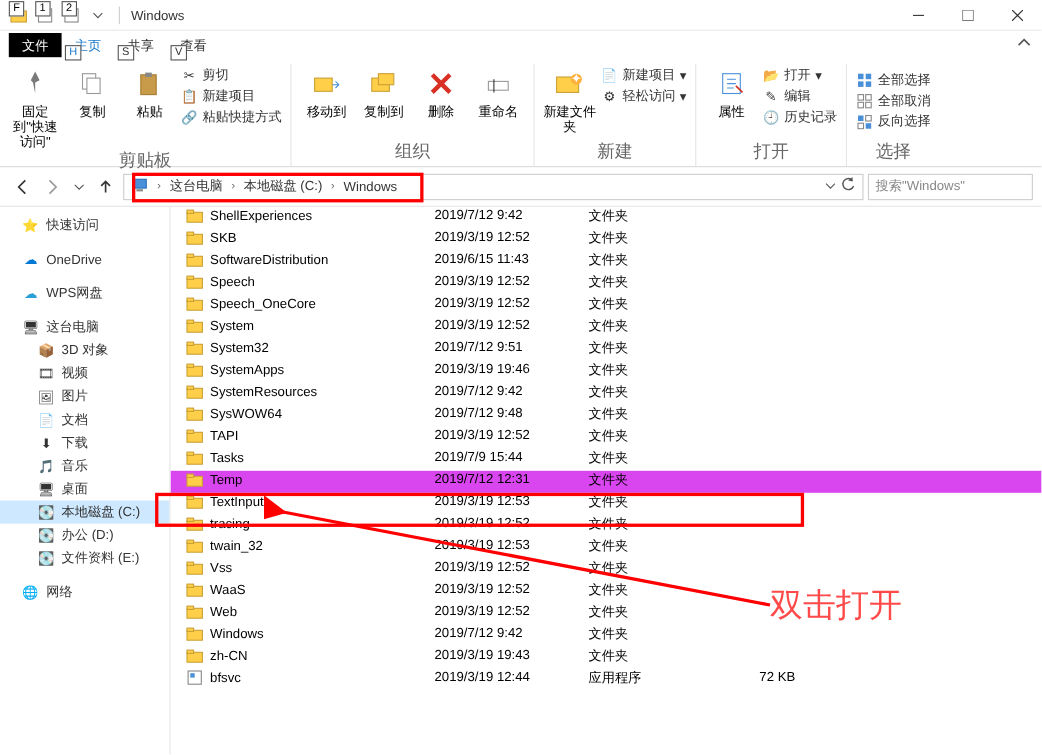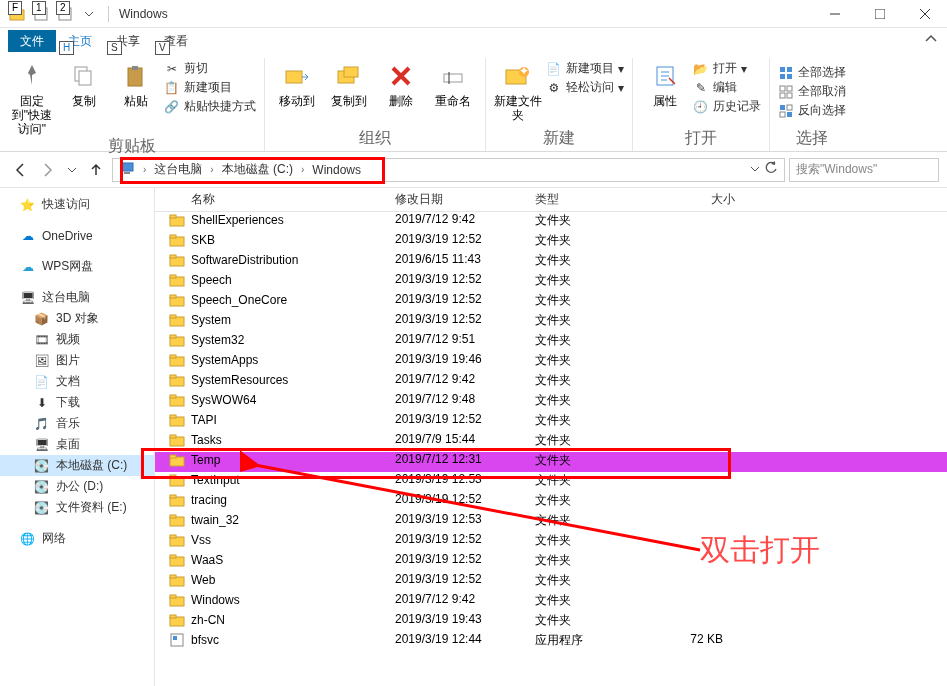--- a/index.html
+++ b/index.html
@@ -116,21 +116,21 @@
     <div class="winbtn">
         <svg width="10" height="10">
           <line x1="0" y1="0" x2="10" y2="10" stroke="#333"></line>
           <line x1="10" y1="0" x2="0" y2="10" stroke="#333"></line>
         </svg>
       </div>
   </div>
 </div>
 
 <div class="tabs">
-  <div class="tab" style="background:#0369a1;color:#fff">文件</div>
+  <div class="tab" style="background:#000000;color:#fff">文件</div>
   <div class="tab active"><span>主页</span><span class="keytip">H</span></div>
   <div class="tab"><span>共享</span><span class="keytip">S</span></div>
   <div class="tab"><span>查看</span><span class="keytip">V</span></div>
   <div style="margin-left:auto;padding:4px 10px;color:#555"><svg width="12" height="12">
         <path d="M1 8 L6 3 L11 8" fill="none" stroke="#555" stroke-width="1.5"></path>
       </svg></div>
 </div>
 
 <div class="ribbon">
   <div class="group">
@@ -415,26 +415,20 @@
         <span>文件资料 (E:)</span>
       </div>
     <div class="nav-spacer"></div>
     <div class="nav-item">
         <span class="nav-ico">🌐</span>
         <span>网络</span>
       </div>
   </div>
 
   <div class="listview">
-    <div class="cols">
-      <div class="col-name">名称</div>
-      <div class="col-date">修改日期</div>
-      <div class="col-type">类型</div>
-      <div class="col-size">大小</div>
-    </div>
     <div class="rows" id="rows">
         <div class="row">
           <div class="col-name">
             <span class="fic">
               <svg width="16" height="16">
                 <rect x="1" y="5" width="14" height="9" fill="#ffcf4a" stroke="#caa033"></rect>
                 <rect x="1" y="3" width="6" height="3" fill="#ffcf4a" stroke="#caa033"></rect>
               </svg>
             </span>
             <span class="txt">ShellExperiences</span>

